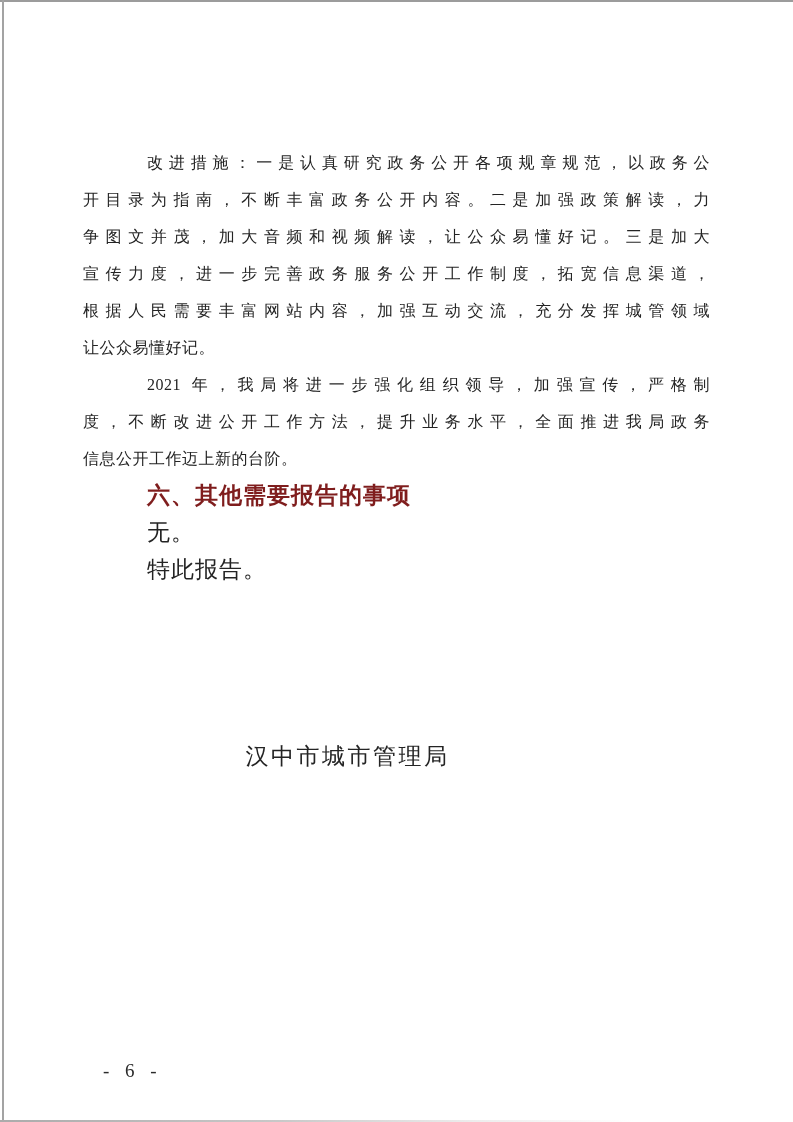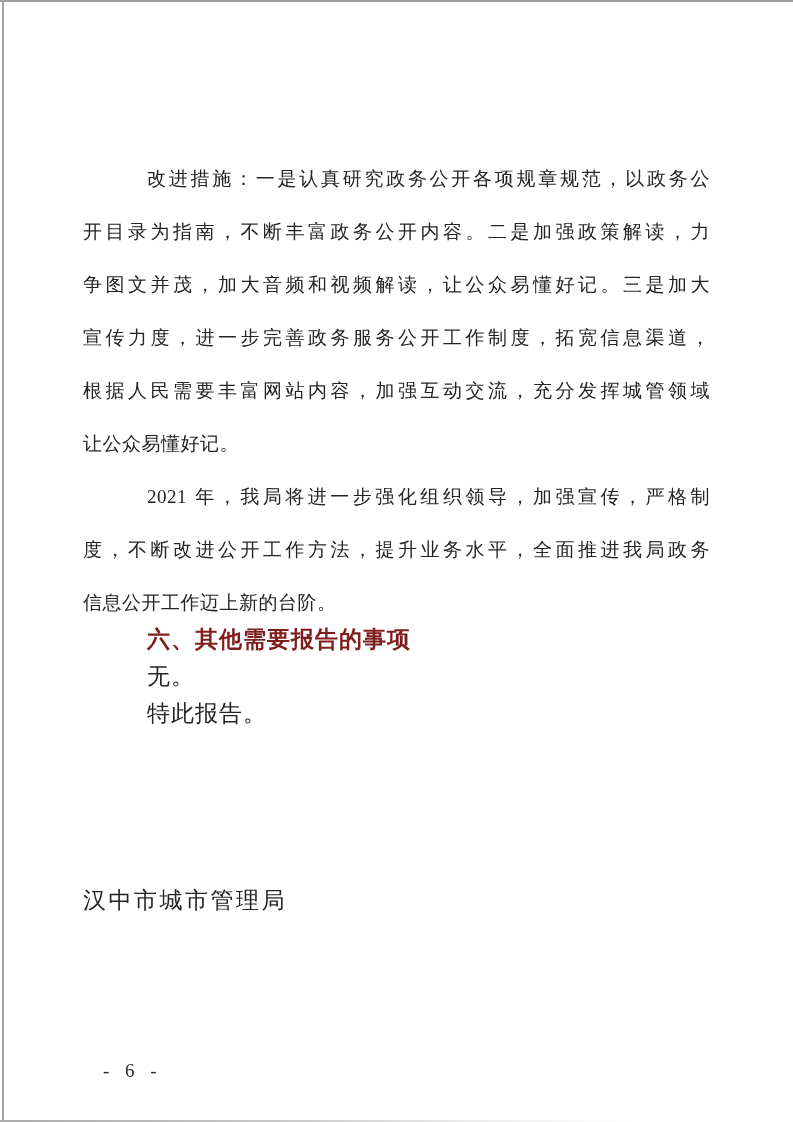--- a/index.html
+++ b/index.html
@@ -25,27 +25,26 @@
     position: absolute; bottom: 0; left: 0; width: 100%; height: 2px;
     background: linear-gradient(to right, #ababab 0%, #c8c8c8 35%, #ededed 60%, #ffffff 80%);
   }
   .content {
     position: absolute;
     left: 83px;
     right: 83px;
     top: 144px;
   }
   .line {
-    font-size: 19px;
+    font-size: 16px;
     line-height: 37px;
     text-align: justify;
     text-align-last: justify;
     letter-spacing: 0.5px;
     white-space: normal;
-    margin-top: 16px;
   }
   .line.indent { padding-left: 64px; }
   .line.last { text-align-last: left; }
   .heading {
     font-family: "Liberation Sans", "DejaVu Sans", sans-serif;
     font-weight: bold;
     font-size: 23px;
     line-height: 37px;
     padding-left: 64px;
     letter-spacing: 1px;
@@ -54,21 +53,21 @@
   .plain {
     font-size: 23px;
     line-height: 37px;
     padding-left: 64px;
     letter-spacing: 1px;
   }
   .signature-block { margin-top: 150px; }
   .sig-org {
     font-size: 23px;
     line-height: 37px;
-    text-align: left;
+    text-align: center;
     padding-right: 98px;
     letter-spacing: 2.5px;
   }
   .sig-date {
     font-size: 23px;
     line-height: 38px;
     text-align: right;
     padding-right: 93px;
     letter-spacing: 1.5px;
   }

